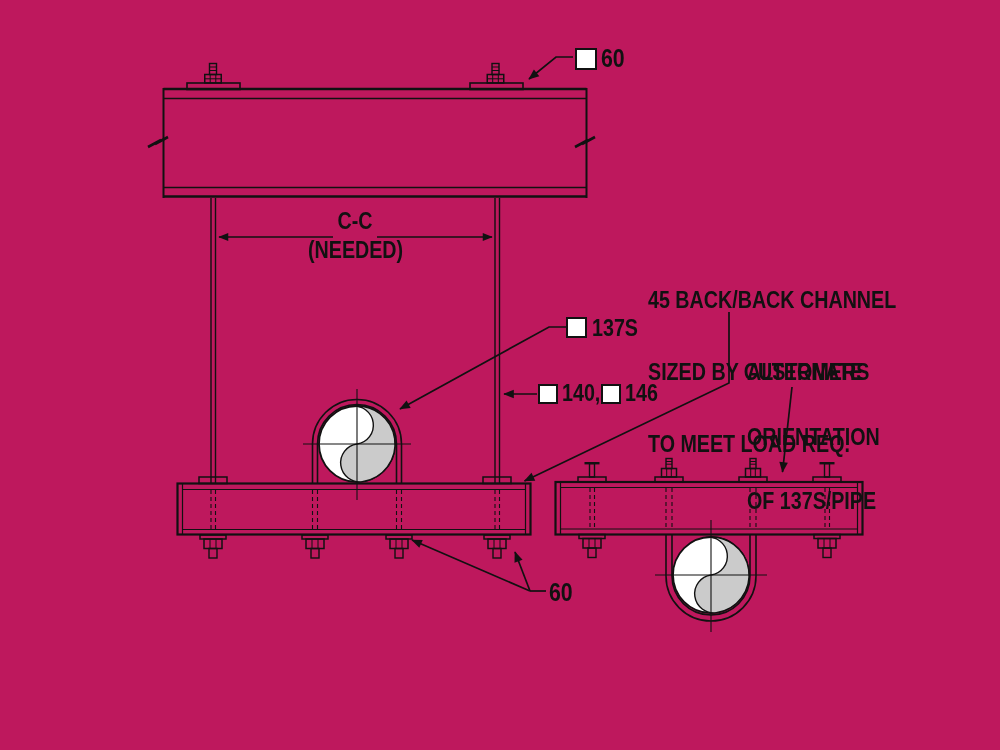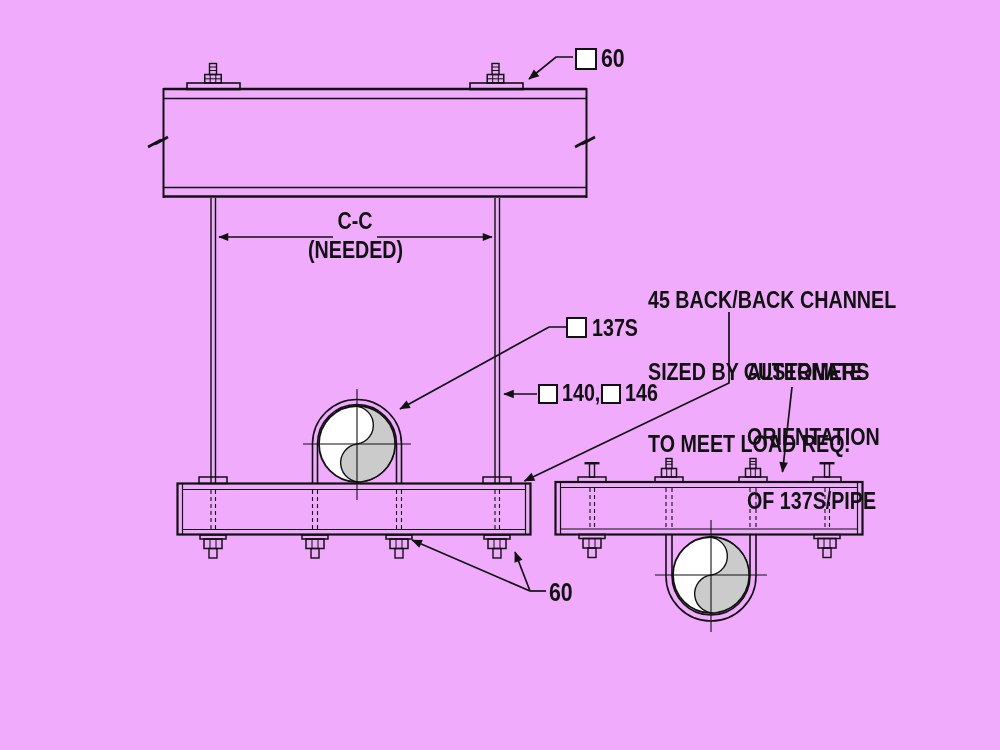--- a/index.html
+++ b/index.html
@@ -1,17 +1,17 @@
 <!DOCTYPE html>
 <html><head>
 <meta charset="utf-8">
 <style>
   html,body { margin:0; padding:0; background:#ffffff; }
   #canvas {
-    position:relative; width:1000px; height:750px; background:#f0abfc;
+    position:relative; width:1000px; height:750px; background:#be185d;
     font-family:"Liberation Sans", sans-serif; overflow:hidden;
   }
   #art { position:absolute; left:0; top:0; }
   .lbl {
     position:absolute; font-weight:bold; color:#111111; white-space:pre;
     transform:scaleX(0.82); transform-origin:left top; line-height:1;
   }
   .ctr { transform-origin:center top; text-align:center; }
   .f24 { font-size:24px; }
   .f26 { font-size:26px; }

